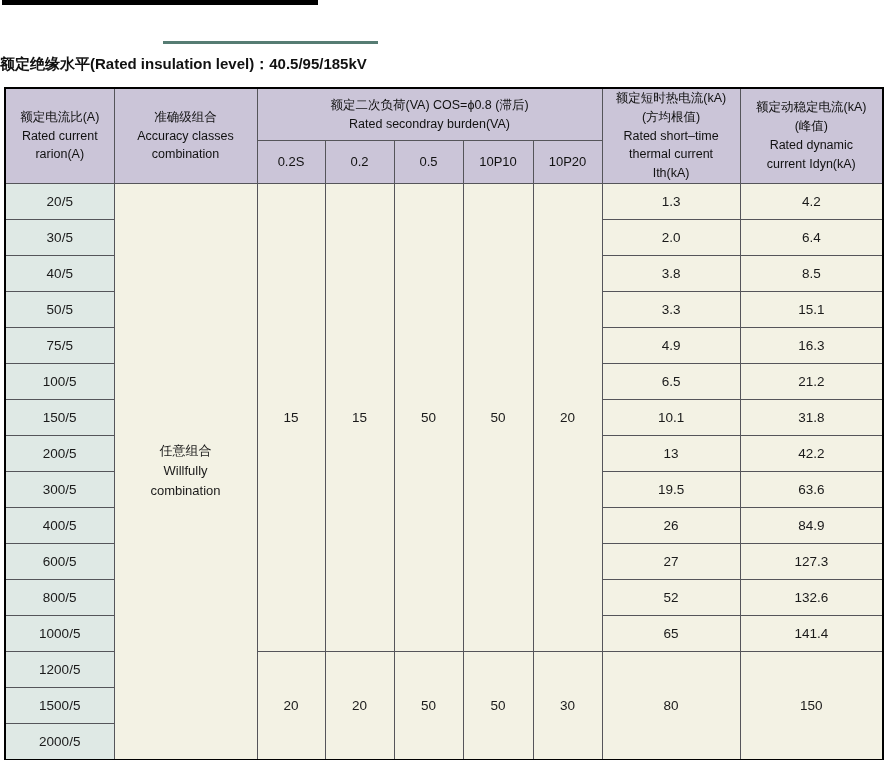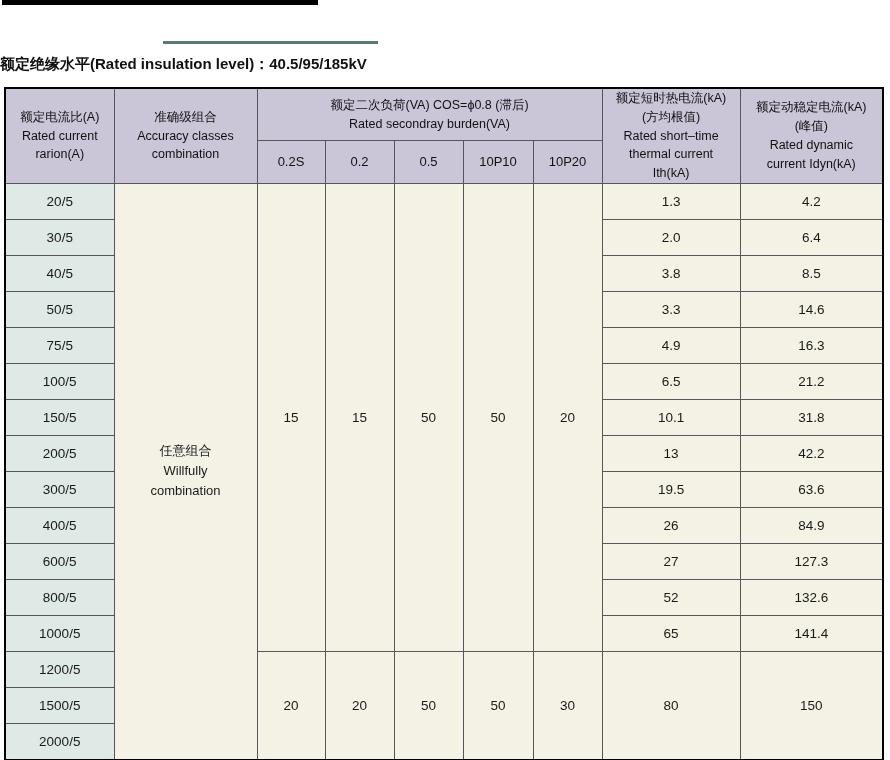--- a/index.html
+++ b/index.html
@@ -119,21 +119,21 @@
         <td>6.4</td>
       </tr>
       <tr>
         <td class="ratio-cell">40/5</td>
         <td>3.8</td>
         <td>8.5</td>
       </tr>
       <tr>
         <td class="ratio-cell">50/5</td>
         <td>3.3</td>
-        <td>14.6</td>
+        <td>15.1</td>
       </tr>
       <tr>
         <td class="ratio-cell">75/5</td>
         <td>4.9</td>
         <td>16.3</td>
       </tr>
       <tr>
         <td class="ratio-cell">100/5</td>
         <td>6.5</td>
         <td>21.2</td>

